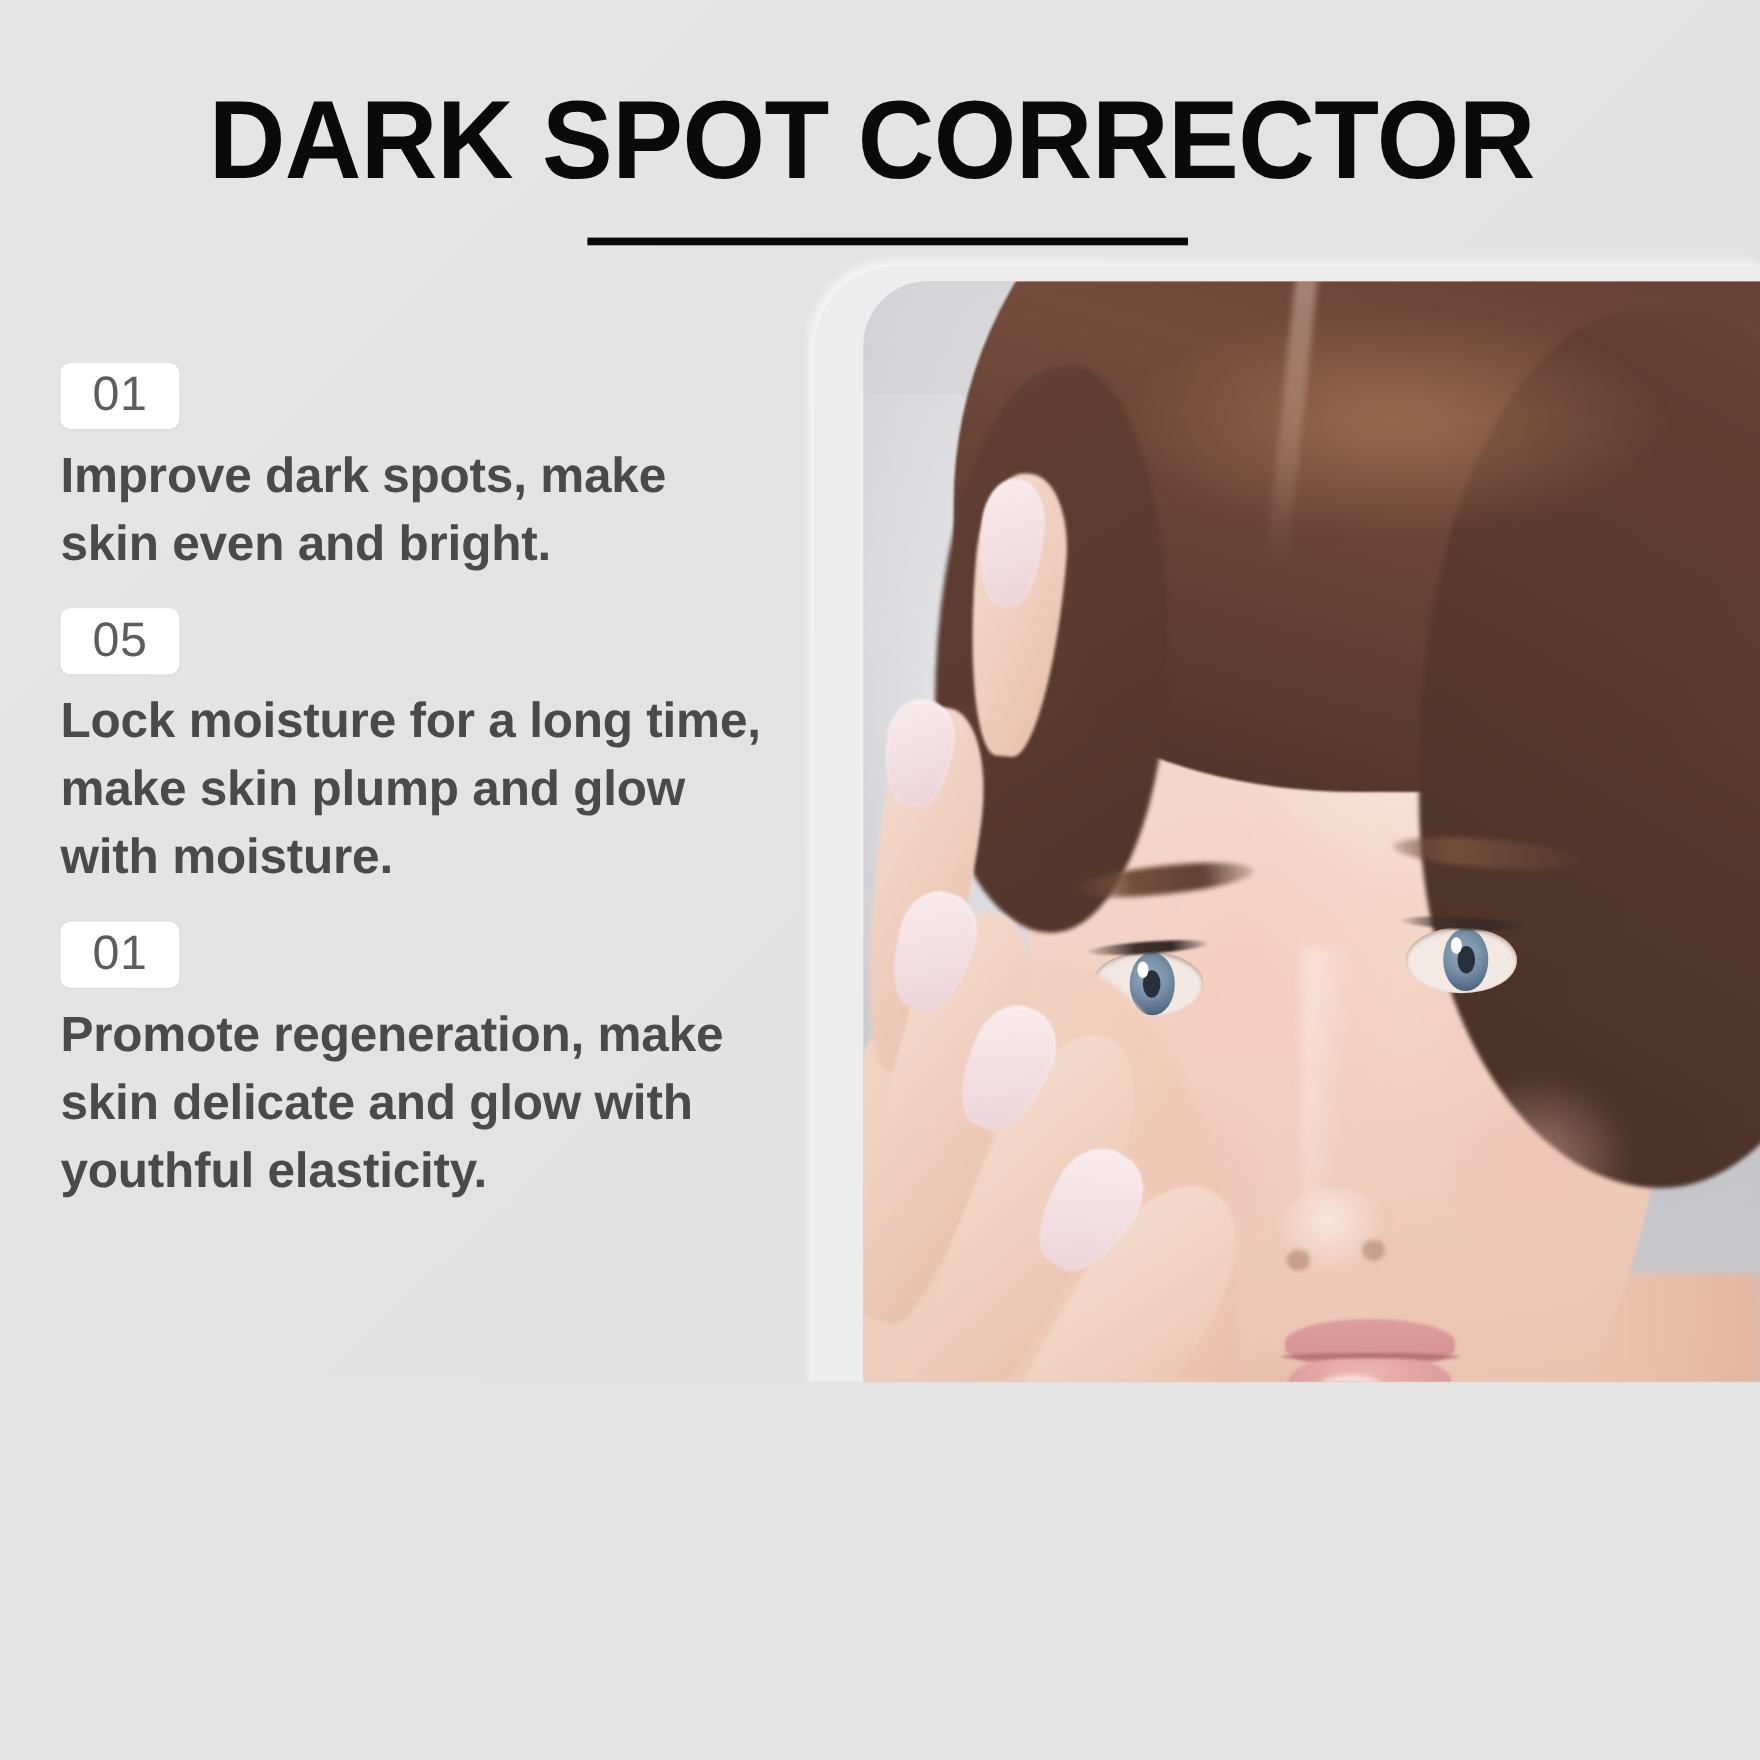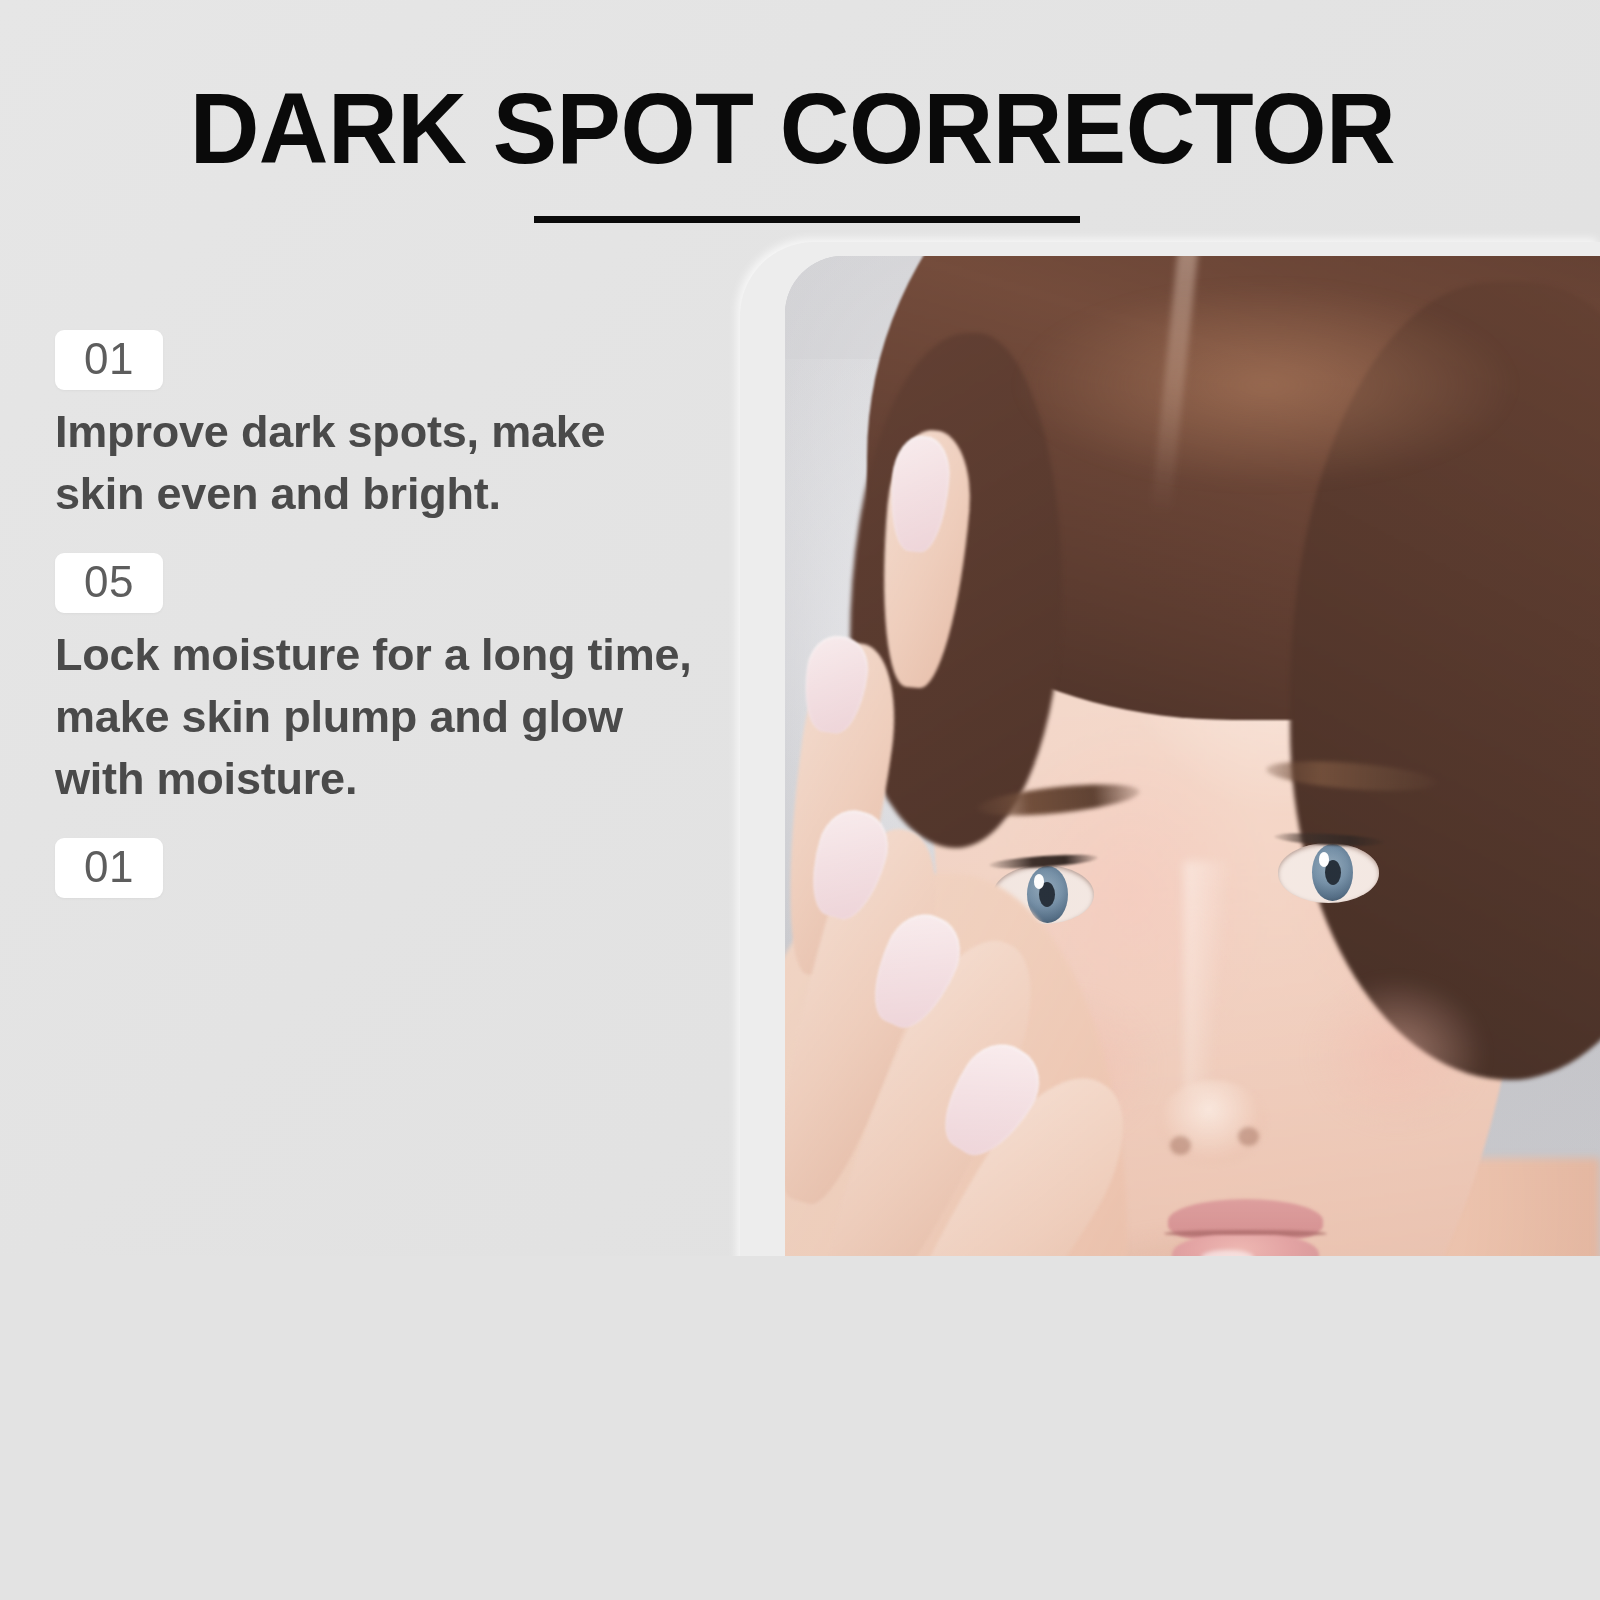--- a/index.html
+++ b/index.html
@@ -430,20 +430,21 @@
     </div>
 
     <div class="feature">
       <div class="badge">05</div>
       <p class="feature-text">Lock moisture for a long time, make skin plump and glow with moisture.</p>
     </div>
 
 
     <div class="feature">
       <div class="badge">01</div>
+      <p class="feature-text">Promote regeneration, make skin delicate and glow with youthful elasticity.</p>
     </div>
 
   </div>
 
   <div id="photo-card">
     <div id="photo-frame">
       <div id="photo-scene">
 
         <div class="bg-glow"></div>
         <div class="neck"></div>

